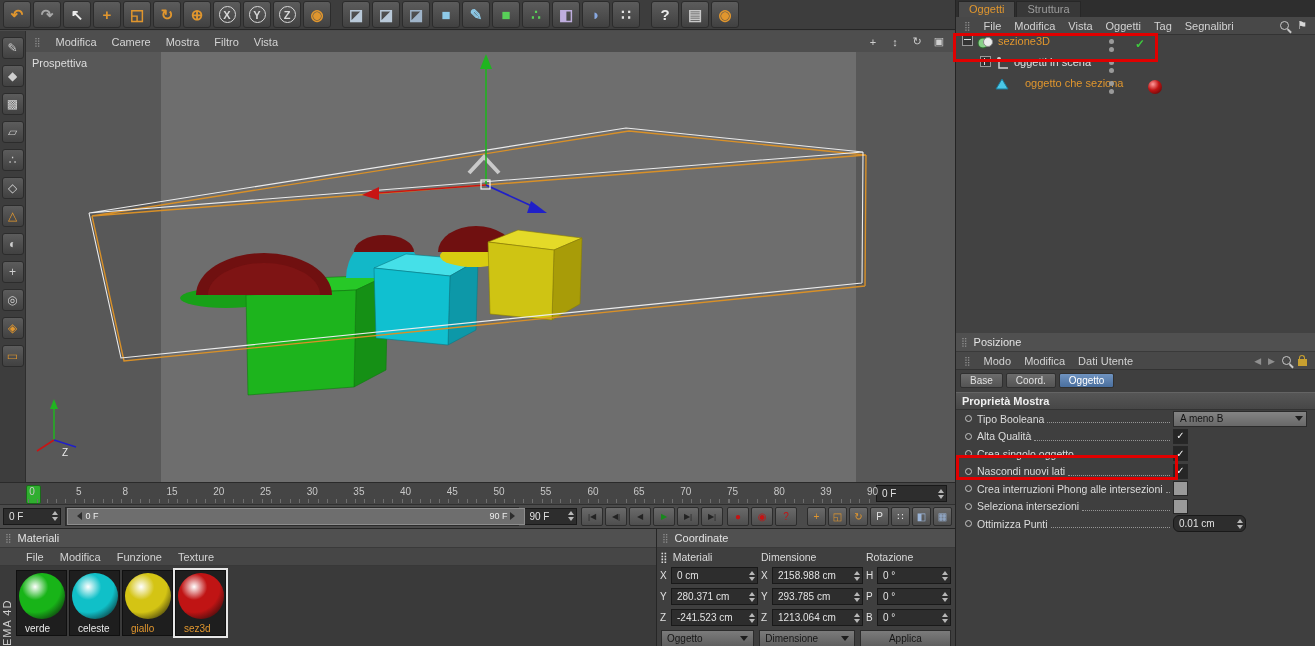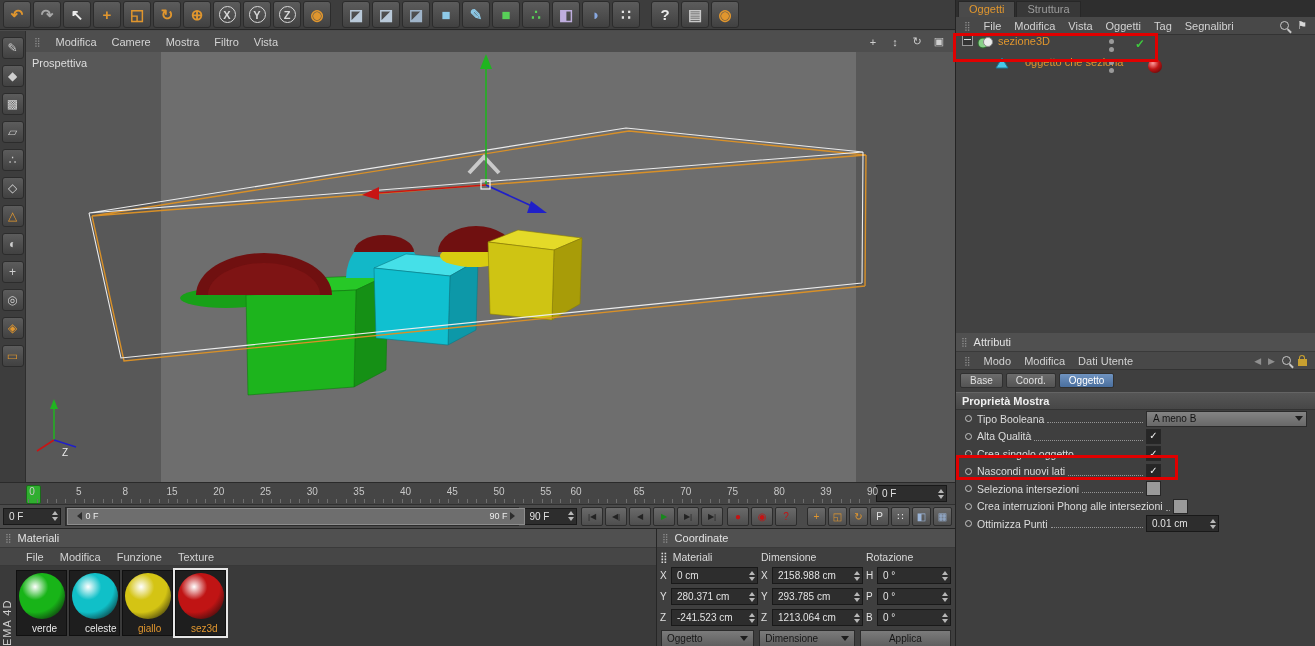--- a/index.html
+++ b/index.html
@@ -69,21 +69,21 @@
   .materials{left:0;top:528px;width:656px;height:118px;background:#3a3a3a;border-top:1px solid #242424;box-sizing:border-box;}
   .panel-title{height:18px;background:#505050;border-bottom:1px solid #3a3a3a;display:flex;align-items:center;gap:6px;
                padding:0 5px;color:#e2e2e2;}
   .panel-title .grip{font-size:9px;color:#909090;}
   .panel-menu{height:17px;background:#464646;border-bottom:1px solid #383838;display:flex;align-items:center;gap:16px;
               padding:0 8px 0 26px;color:#d2d2d2;}
   .mat-list{display:flex;gap:2px;padding:4px 0 0 16px;}
   .mat{width:49px;height:64px;background:#1e1e1e;border:1px solid #101010;position:relative;flex:none;}
   .mat.selected{outline:2px solid #e6e6e6;}
   .mat-sphere{width:46px;height:46px;border-radius:50%;margin:2px auto 0;}
-  .mat-label{position:absolute;left:15px;bottom:1px;font-size:10px;}
+  .mat-label{position:absolute;left:8px;bottom:1px;font-size:10px;}
   .vertical-label{left:1px;top:646px;transform:rotate(-90deg);transform-origin:top left;color:#cfcfcf;
                   font-size:11px;letter-spacing:1px;white-space:nowrap;z-index:5;}
 
   
   .coords{left:656px;top:528px;width:299px;height:118px;background:#3f3f3f;border-top:1px solid #242424;
           border-left:1px solid #262626;box-sizing:border-box;}
   .coord-grid{display:grid;grid-template-columns:98px 102px 85px;column-gap:3px;padding:1px 3px 0;}
   .coord-head{height:16px;display:flex;align-items:center;gap:5px;color:#dadada;font-size:10.5px;}
   .coord-cell{height:21px;display:flex;align-items:center;gap:3px;}
   .coord-cell .axis{width:8px;color:#e0e0e0;font-size:10px;flex:none;}
@@ -118,29 +118,29 @@
   .attr-tabs{display:flex;gap:3px;padding:3px 4px 2px;}
   .attr-tab{background:linear-gradient(#6c6c6c,#545454);color:#e0e0e0;padding:1px 9px;font-size:10px;
             border:1px solid #303030;border-radius:2px;}
   .attr-tab.active{background:linear-gradient(#6f93c0,#4a6f9e);color:#fff;}
   .attr-section{margin-top:2px;background:linear-gradient(#565656,#474747);border-top:1px solid #646464;
                 border-bottom:1px solid #333;color:#efefef;font-weight:bold;padding:2px 6px;font-size:11px;}
   .attr-row{display:flex;align-items:center;height:17.5px;padding:0 8px 0 9px;font-size:10.5px;color:#dcdcdc;}
   .bullet{width:5px;height:5px;border:1px solid #c4c4c4;border-radius:50%;margin-right:5px;flex:none;}
   .alabel{white-space:nowrap;}
   .leader{flex:1;margin:0 3px;border-bottom:1px dotted #969696;height:8px;min-width:4px;}
-  .ctrl{width:161px;display:flex;align-items:center;flex:none;}
+  .ctrl{width:134px;display:flex;align-items:center;flex:none;}
   .dropdown{flex:1;height:14px;background:linear-gradient(#848484,#686868);border:1px solid #2b2b2b;color:#141414;
             font-size:10px;display:flex;align-items:center;justify-content:space-between;padding:0 3px 0 6px;}
   .checkbox{width:13px;height:13px;background:#9a9a9a;border:1px solid #272727;display:flex;align-items:center;
             justify-content:center;}
   .checkbox .ck{display:none;color:#f2f2f2;font-size:10px;line-height:12px;}
   .checkbox.checked{background:#262626;}
   .checkbox.checked .ck{display:block;}
-  .ctrl .spin{width:64px;}
+  .ctrl .spin{width:64px;border-radius:6px;}
 
   .search-glyph{width:7px;height:7px;border:1.5px solid #c8c8c8;border-radius:50%;position:relative;display:inline-block;}
   .search-glyph::after{content:"";position:absolute;width:5px;height:1.5px;background:#c8c8c8;
                        transform:rotate(45deg);right:-4px;bottom:-2px;}
   .lock-glyph{width:9px;height:7px;background:#c8a030;position:relative;display:inline-block;margin-top:4px;}
   .lock-glyph::before{content:"";position:absolute;top:-4px;left:1px;width:4px;height:4px;
                       border:1.5px solid #c8a030;border-bottom:none;border-radius:3px 3px 0 0;}
   .flag{color:#d8d8d8;font-size:11px;}
   .hist{font-size:9px;}
 
@@ -285,21 +285,21 @@
       <span class="tick" style="left: 125.4px;">8</span>
       <span class="tick" style="left: 172.1px;">15</span>
       <span class="tick" style="left: 218.8px;">20</span>
       <span class="tick" style="left: 265.5px;">25</span>
       <span class="tick" style="left: 312.2px;">30</span>
       <span class="tick" style="left: 358.9px;">35</span>
       <span class="tick" style="left: 405.6px;">40</span>
       <span class="tick" style="left: 452.3px;">45</span>
       <span class="tick" style="left: 499px;">50</span>
       <span class="tick" style="left: 545.7px;">55</span>
-      <span class="tick" style="left: 558px; padding-left: 36px;">60</span>
+      <span class="tick" style="left: 575px; padding-left: 36px;">60</span>
       <span class="tick" style="left: 639.1px;">65</span>
       <span class="tick" style="left: 685.8px;">70</span>
       <span class="tick" style="left: 732.5px;">75</span>
       <span class="tick" style="left: 779.2px;">80</span>
       <span class="tick" style="left: 825.9px;">39</span>
       <span class="tick" style="left: 872.6px;">90</span>
     </div>
 
   <div class="abs controls">
     <div class="spin cur-frame">
@@ -535,37 +535,49 @@
           <circle cx="6" cy="8" r="5" fill="#8ad08a" stroke="#2a6a2a"></circle>
           <circle cx="11" cy="7" r="4.5" fill="#ececec" stroke="#8a8a8a"></circle>
         </svg>
         <span style="color:#e0962e;margin-left:4px;">sezione3D</span>
         <span class="om-dots">
             <span class="om-dot"></span>
             <span class="om-dot"></span>
           </span>
         <span class="om-check">✓</span>
       </div>
+      <div class="om-row" style="padding-left:24px;">
+        <span class="expander plus"></span>
+        <svg width="15" height="15">
+          <path d="M4,3 L4,12 L13,12" stroke="#d0d0d0" stroke-width="1.5" fill="none"></path>
+          <circle cx="4" cy="3" r="2" fill="#d0d0d0"></circle>
+        </svg>
+        <span style="color:#e2e2e2;margin-left:4px;">oggetti in scena</span>
+        <span class="om-dots">
+            <span class="om-dot"></span>
+            <span class="om-dot"></span>
+          </span>
+      </div>
       <div class="om-row" style="padding-left:38px;">
         <svg width="15" height="15">
           <polygon points="2,12 8,2 14,12" fill="#4ac8e8" stroke="#1a7a9a"></polygon>
         </svg>
         <span style="color:#e0962e;margin-left:16px;">oggetto che seziona</span>
         <span class="om-dots">
             <span class="om-dot"></span>
             <span class="om-dot"></span>
           </span>
         <span class="tag-sphere"></span>
       </div>
     </div>
 
     <div class="attr-title-wrap">
       <div class="panel-title">
         <span class="grip">⣿</span>
-        <span>Attributi</span>
+        <span>Posizione</span>
       </div>
       <div class="om-menu attr-menu">
         <span class="grip" style="font-size:9px;color:#8f8f8f;">⣿</span>
         <span>Modo</span>
         <span>Modifica</span>
         <span>Dati Utente</span>
         <span class="right-icons">
           <span class="hist">◀</span>
           <span class="hist">▶</span>
           <span class="search-glyph"></span>
@@ -615,29 +627,29 @@
         <span class="alabel">Nascondi nuovi lati</span>
         <span class="leader"></span>
         <span class="ctrl">
             <span class="checkbox checked">
               <span class="ck">✓</span>
             </span>
           </span>
       </div>
       <div class="attr-row">
         <span class="bullet"></span>
-        <span class="alabel">Seleziona intersezioni</span>
+        <span class="alabel">Crea interruzioni Phong alle intersezioni</span>
         <span class="leader"></span>
         <span class="ctrl">
             <span class="checkbox"></span>
           </span>
       </div>
       <div class="attr-row">
         <span class="bullet"></span>
-        <span class="alabel">Crea interruzioni Phong alle intersezioni</span>
+        <span class="alabel">Seleziona intersezioni</span>
         <span class="leader"></span>
         <span class="ctrl">
             <span class="checkbox"></span>
           </span>
       </div>
       <div class="attr-row">
         <span class="bullet"></span>
         <span class="alabel">Ottimizza Punti</span>
         <span class="leader"></span>
         <span class="ctrl">

